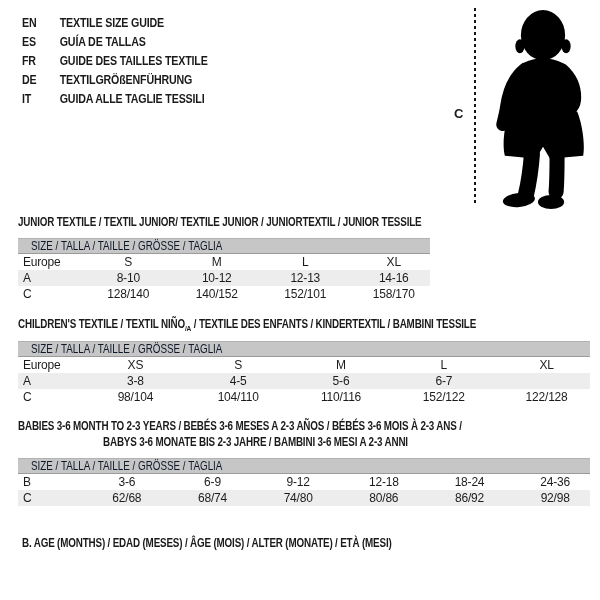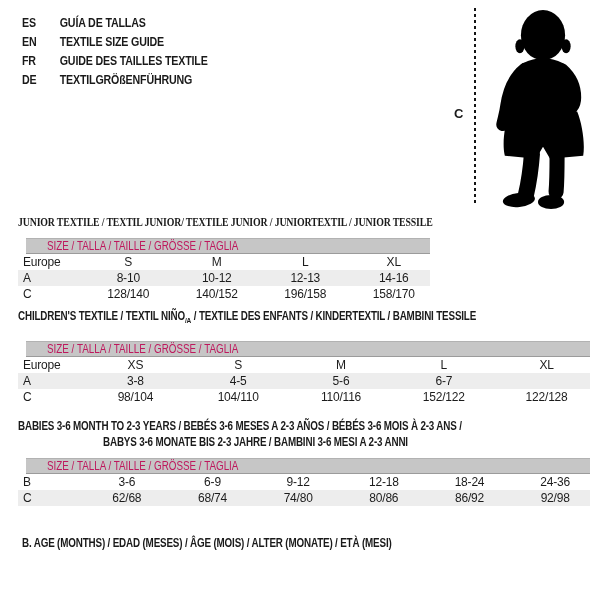--- a/index.html
+++ b/index.html
@@ -20,46 +20,47 @@
     background:repeating-linear-gradient(#141414 0 3px, transparent 3px 6px); }
   .height-label { position:absolute; left:2px; top:104px; font-size:13px; font-weight:bold; }
   .baby-svg { position:absolute; left:34px; top:3px; }
 
   
   .sec-title { position:absolute; left:18px; font-size:12px; font-weight:bold; letter-spacing:-0.2px; height:16px; line-height:16px; }
   .sub-a { font-size:8px; }
   .size-table { position:absolute; left:18px; }
   .t-narrow { width:412px; }
   .t-wide { width:572px; }
-  .size-bar { height:14px; line-height:14px; background:#c6c6c6; padding-left:21px;
-    border-top:1px solid #b2b2b2; border-bottom:1px solid #9b9b9b; font-size:12px; color:#be185d;margin-left:8px; }
+  .size-bar { height:14px; line-height:14px; background:#c6c6c6; padding-left:13px;
+    border-top:1px solid #b2b2b2; border-bottom:1px solid #9b9b9b; font-size:12px; color:#0f172a; }
   .trow { display:grid; height:16px;gap:16px; }
   .t1 .trow { grid-template-columns:58px repeat(4,1fr); }
   .t2 .trow { grid-template-columns:58px repeat(5,1fr); }
   .t3 .trow { grid-template-columns:58px repeat(6,1fr); }
   .trow.stripe { background:#ededed; }
   .cell { text-align:center; font-size:12px; line-height:16px; color:#1c1c1c; letter-spacing:-0.2px; }
   .cell.label { text-align:left; padding-left:5px; }
 
   .title2line div { height:16px; line-height:16px;text-align:center; }
 
   
   .footnotes { position:absolute; left:22px; top:534px; }
   .footnote { height:18px; line-height:18px; font-size:12px; font-weight:bold; letter-spacing:-0.2px; }
 </style>
 </head>
 <body>
 
 <div class="page">
 
   <div class="lang-block">
+    <div class="lang-row"><span class="cond"><span class="lang-code">EN</span><span>TEXTILE SIZE GUIDE</span></span></div>
     <div class="lang-row"><span class="cond"><span class="lang-code">ES</span><span>GUÍA DE TALLAS</span></span></div>
-    <div class="lang-row"><span class="cond"><span class="lang-code">EN</span><span>TEXTILE SIZE GUIDE</span></span></div>
     <div class="lang-row"><span class="cond"><span class="lang-code">FR</span><span>GUIDE DES TAILLES TEXTILE</span></span></div>
     <div class="lang-row"><span class="cond"><span class="lang-code">DE</span><span>TEXTILGRÖßENFÜHRUNG</span></span></div>
+    <div class="lang-row"><span class="cond"><span class="lang-code">IT</span><span>GUIDA ALLE TAGLIE TESSILI</span></span></div>
   </div>
 
   <div class="figure">
     <span class="height-label">C</span>
     <div class="dash-line"></div>
     <svg class="baby-svg" width="112" height="206" viewBox="0 0 110 205">
       <g fill="#000000" stroke="none">
         <ellipse cx="56" cy="30" rx="22" ry="25"></ellipse>
         <ellipse cx="33" cy="41" rx="4.5" ry="7"></ellipse>
         <ellipse cx="79" cy="41" rx="4.5" ry="7"></ellipse>
@@ -68,21 +69,21 @@
         <path d="M75 64 C84 72 88 82 88 92 C88 100 84 105 77 106" fill="none" stroke="#000" stroke-width="12" stroke-linecap="round"></path>
         <path d="M23 106 L90 106 C95 118 98 138 96 150 L63 153 L56 141 L49 153 L18 150 C15 138 18 118 23 106 Z"></path>
         <path d="M45 148 C44 162 42 176 39 189" fill="none" stroke="#000" stroke-width="16" stroke-linecap="round"></path>
         <path d="M70 150 C70 162 70 174 69 186" fill="none" stroke="#000" stroke-width="15" stroke-linecap="round"></path>
         <ellipse cx="32" cy="194" rx="16" ry="7" transform="rotate(-6 32 194)"></ellipse>
         <ellipse cx="64" cy="196" rx="13" ry="7"></ellipse>
       </g>
     </svg>
   </div>
 
-  <div class="sec-title" style="top:214px;font-family:Liberation Serif, serif;">
+  <div class="sec-title" style="top:214px;">
     <span class="cond">JUNIOR TEXTILE / TEXTIL JUNIOR/ TEXTILE JUNIOR / JUNIORTEXTIL / JUNIOR TESSILE</span>
   </div>
   <div class="size-table t-narrow t1" style="top:238px;">
     <div class="size-bar"><span class="cond">SIZE / TALLA / TAILLE / GRÖSSE / TAGLIA</span></div>
     <div class="trow">
         <span class="cell label">Europe</span>
         <span class="cell">S</span>
         <span class="cell">M</span>
         <span class="cell">L</span>
         <span class="cell">XL</span>
@@ -91,26 +92,26 @@
         <span class="cell label">A</span>
         <span class="cell">8-10</span>
         <span class="cell">10-12</span>
         <span class="cell">12-13</span>
         <span class="cell">14-16</span>
       </div>
     <div class="trow">
         <span class="cell label">C</span>
         <span class="cell">128/140</span>
         <span class="cell">140/152</span>
-        <span class="cell">196/158</span>
+        <span class="cell">152/101</span>
         <span class="cell">158/170</span>
       </div>
   </div>
 
-  <div class="sec-title" style="top:308px;">
+  <div class="sec-title" style="top:316px;">
     <span class="cond"><span>CHILDREN'S TEXTILE / TEXTIL NIÑO</span><sub class="sub-a">/A</sub><span> / TEXTILE DES ENFANTS / KINDERTEXTIL / BAMBINI TESSILE</span></span>
   </div>
   <div class="size-table t-wide t2" style="top:341px;">
     <div class="size-bar"><span class="cond">SIZE / TALLA / TAILLE / GRÖSSE / TAGLIA</span></div>
     <div class="trow">
         <span class="cell label">Europe</span>
         <span class="cell">XS</span>
         <span class="cell">S</span>
         <span class="cell">M</span>
         <span class="cell">L</span>

